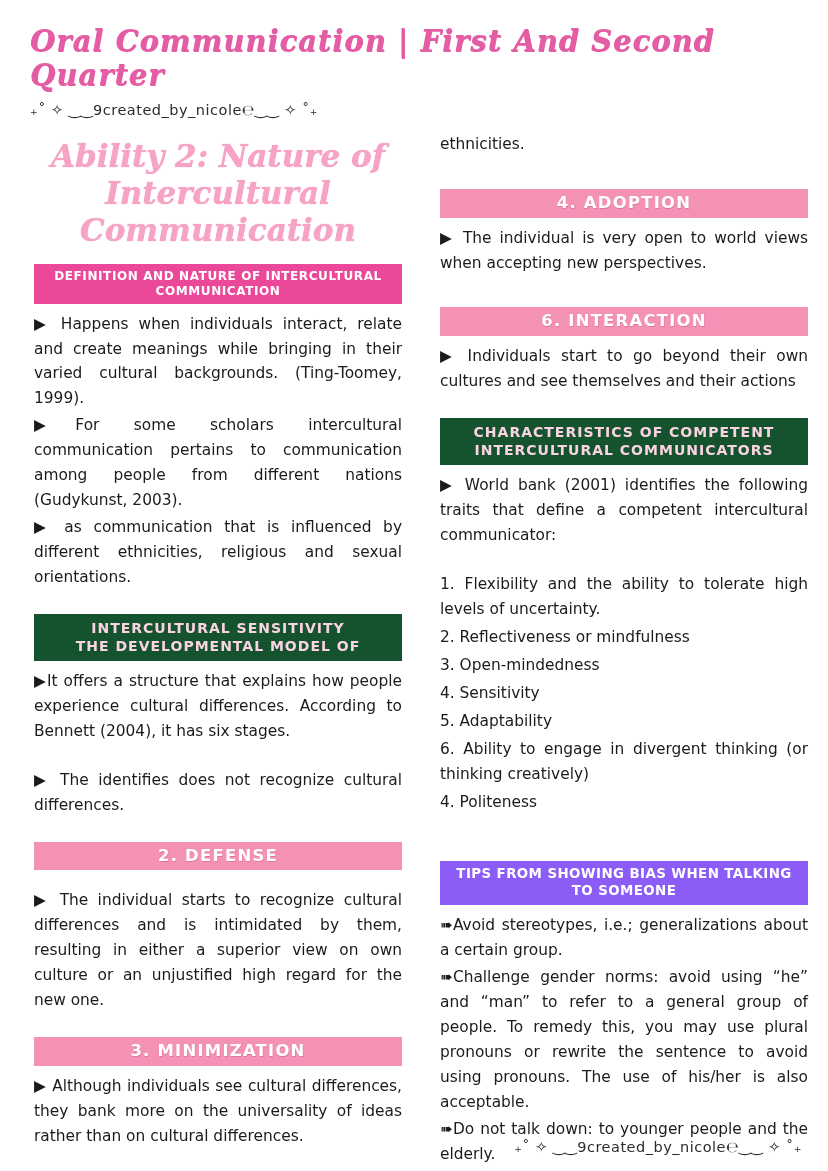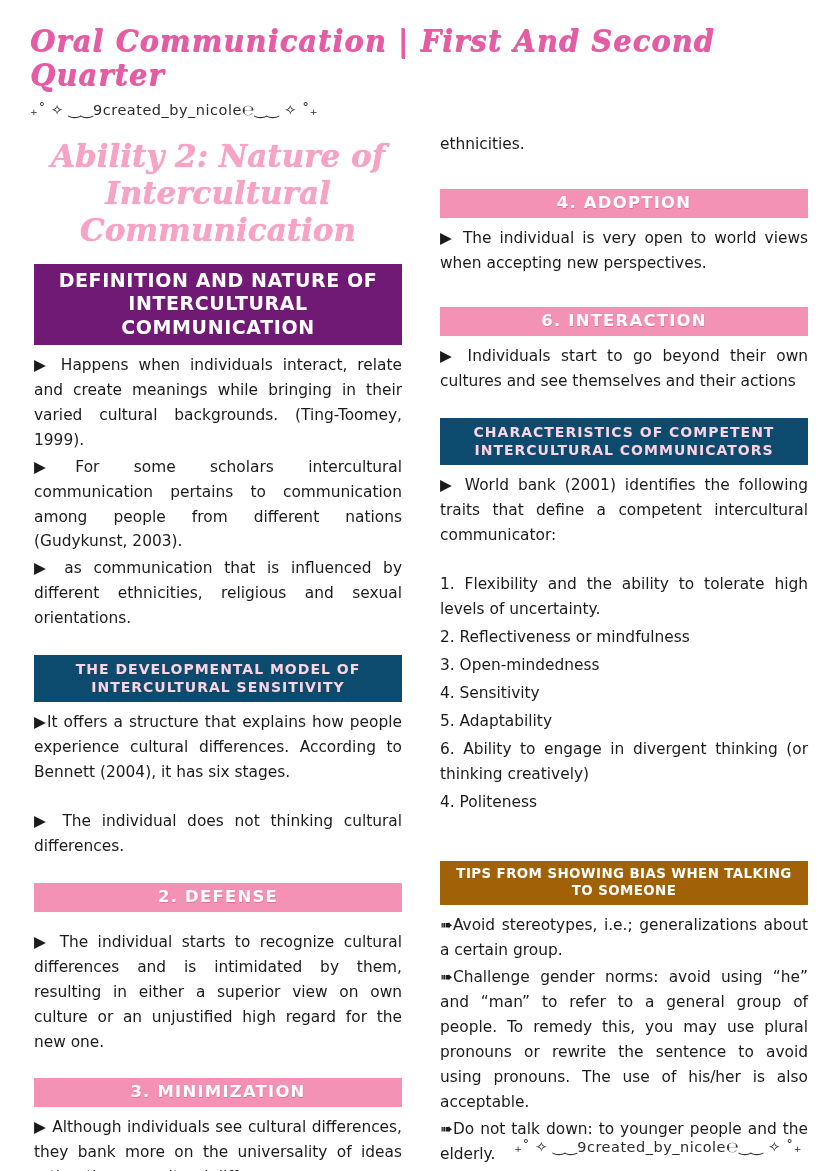--- a/index.html
+++ b/index.html
@@ -52,41 +52,41 @@
   
   .banner {
     text-align: center;
     font-weight: bold;
     line-height: 1.25;
     padding: 5px 4px;
     letter-spacing: 0.6px;
     margin: 0 0 8px 0;
   }
   .banner-dark {
-    background: #701a75;
+    background: #ec4899;
     color: #ffffff;
-    font-size: 19px;
+    font-size: 12px;
   }
   .banner-stage {
     background: #f392b4;
     color: #ffffff;
     font-size: 16.5px;
     letter-spacing: 1.2px;
     text-shadow: 0.5px 0.5px 0 rgba(210,90,140,0.55);
     padding: 4px 4px;
   }
   .banner-light-text {
-    background: #0c4a6e;
+    background: #14532d;
     color: #fbd4e3;
     font-size: 14px;
     letter-spacing: 1px;
     padding: 6px 4px;
   }
   .banner-tips {
-    background: #a16207;
+    background: #8b5cf6;
     color: #ffffff;
     font-size: 13.4px;
     letter-spacing: 0.4px;
   }
   
   .para {
     font-size: 15.4px;
     line-height: 1.62;
     text-align: justify;
     margin-bottom: 2px;
@@ -126,28 +126,28 @@
       </div>
 
       <div class="banner banner-dark">DEFINITION AND NATURE OF INTERCULTURAL COMMUNICATION</div>
       <p class="para">▶ Happens when individuals interact, relate and create meanings while bringing in their varied cultural backgrounds. (Ting-Toomey, 1999).</p>
       <p class="para">▶For some scholars intercultural communication pertains to communication among people from different nations (Gudykunst, 2003).</p>
       <p class="para">▶ as communication that is influenced by different ethnicities, religious and sexual orientations.</p>
 
       <div class="gap-md"></div>
 
       <div class="banner banner-light-text">
+        <div>INTERCULTURAL SENSITIVITY</div>
         <div>THE DEVELOPMENTAL MODEL OF</div>
-        <div>INTERCULTURAL SENSITIVITY</div>
       </div>
       <p class="para">▶It offers a structure that explains how people experience cultural differences. According to Bennett (2004), it has six stages.</p>
 
       <div class="gap-md"></div>
 
-      <p class="para">▶ The individual does not thinking cultural differences.</p>
+      <p class="para">▶ The identifies does not recognize cultural differences.</p>
 
       <div class="gap-md"></div>
 
       <div class="banner banner-stage">2. DEFENSE</div>
       <div class="gap-sm"></div>
       <p class="para">▶ The individual starts to recognize cultural differences and is intimidated by them, resulting in either a superior view on own culture or an unjustified high regard for the new one.</p>
 
       <div class="gap-md"></div>
 
       <div class="banner banner-stage">3. MINIMIZATION</div>

